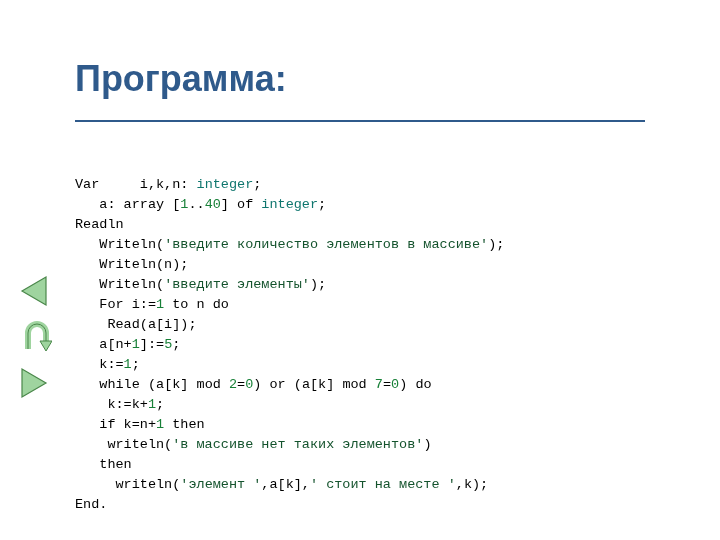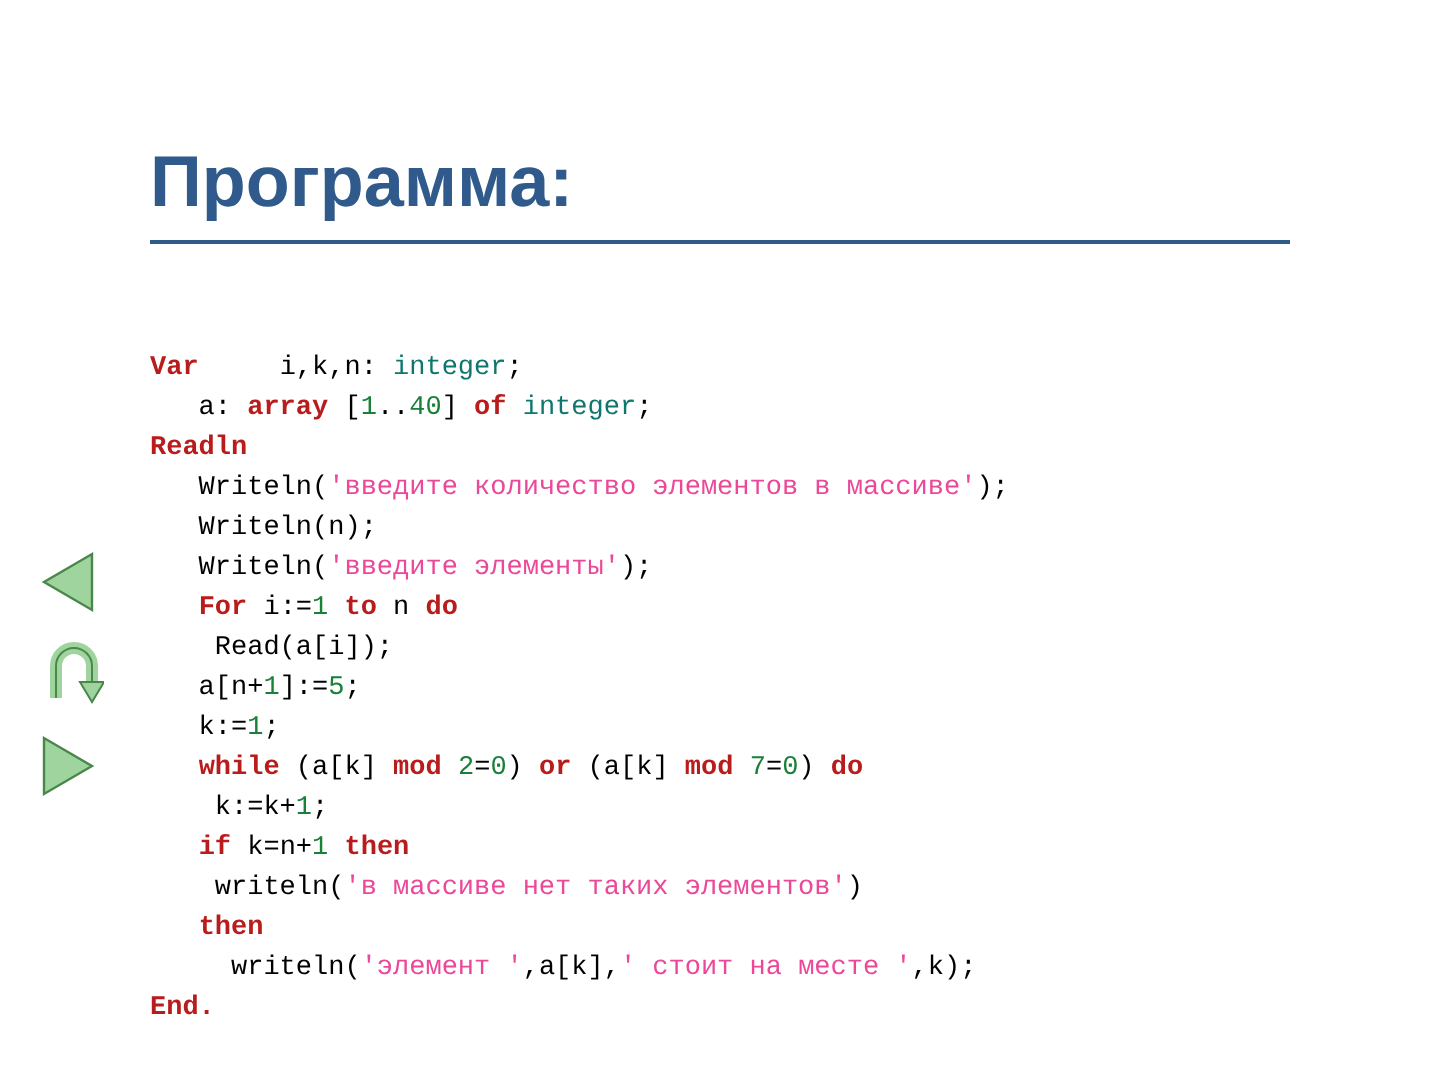--- a/index.html
+++ b/index.html
@@ -1,22 +1,22 @@
 <!DOCTYPE html>
 <html><head>
 <meta charset="utf-8">
 <style>
   html,body{margin:0;padding:0;width:720px;height:540px;background:#fff;font-family:Arial,Helvetica,sans-serif;overflow:hidden}
-  .title{position:absolute;left:75px;top:70px;font-size:36px;font-weight:bold;color:#2f5a8b}
+  .title{position:absolute;left:75px;top:58px;font-size:36px;font-weight:bold;color:#2f5a8b}
   .hr{position:absolute;left:75px;top:120px;width:570px;height:2px;background:#2f5a8b}
   .code{position:absolute;left:75px;top:155px;font-family:"Courier New",monospace;font-size:13.5px;line-height:20px;color:#000;white-space:pre}
-  .kw{font-weight:bold;color:#b91c1c}
+  .kw{font-weight:normal;color:#000000}
   .ty{color:#0f766e}
   .nm{color:#188038}
-  .st{color:#ec4899}
+  .st{color:#14532d}
   .nav{position:absolute;left:14px;top:265px;width:48px}
   .nav-btn{width:40px;height:40px;margin:6px 0;display:flex;align-items:center;justify-content:center;cursor:pointer}
   .nav-btn svg{display:block}
 </style>
 </head>
 <body>
 
 <div class="title">Программа:</div>
 <div class="hr"></div>
 

